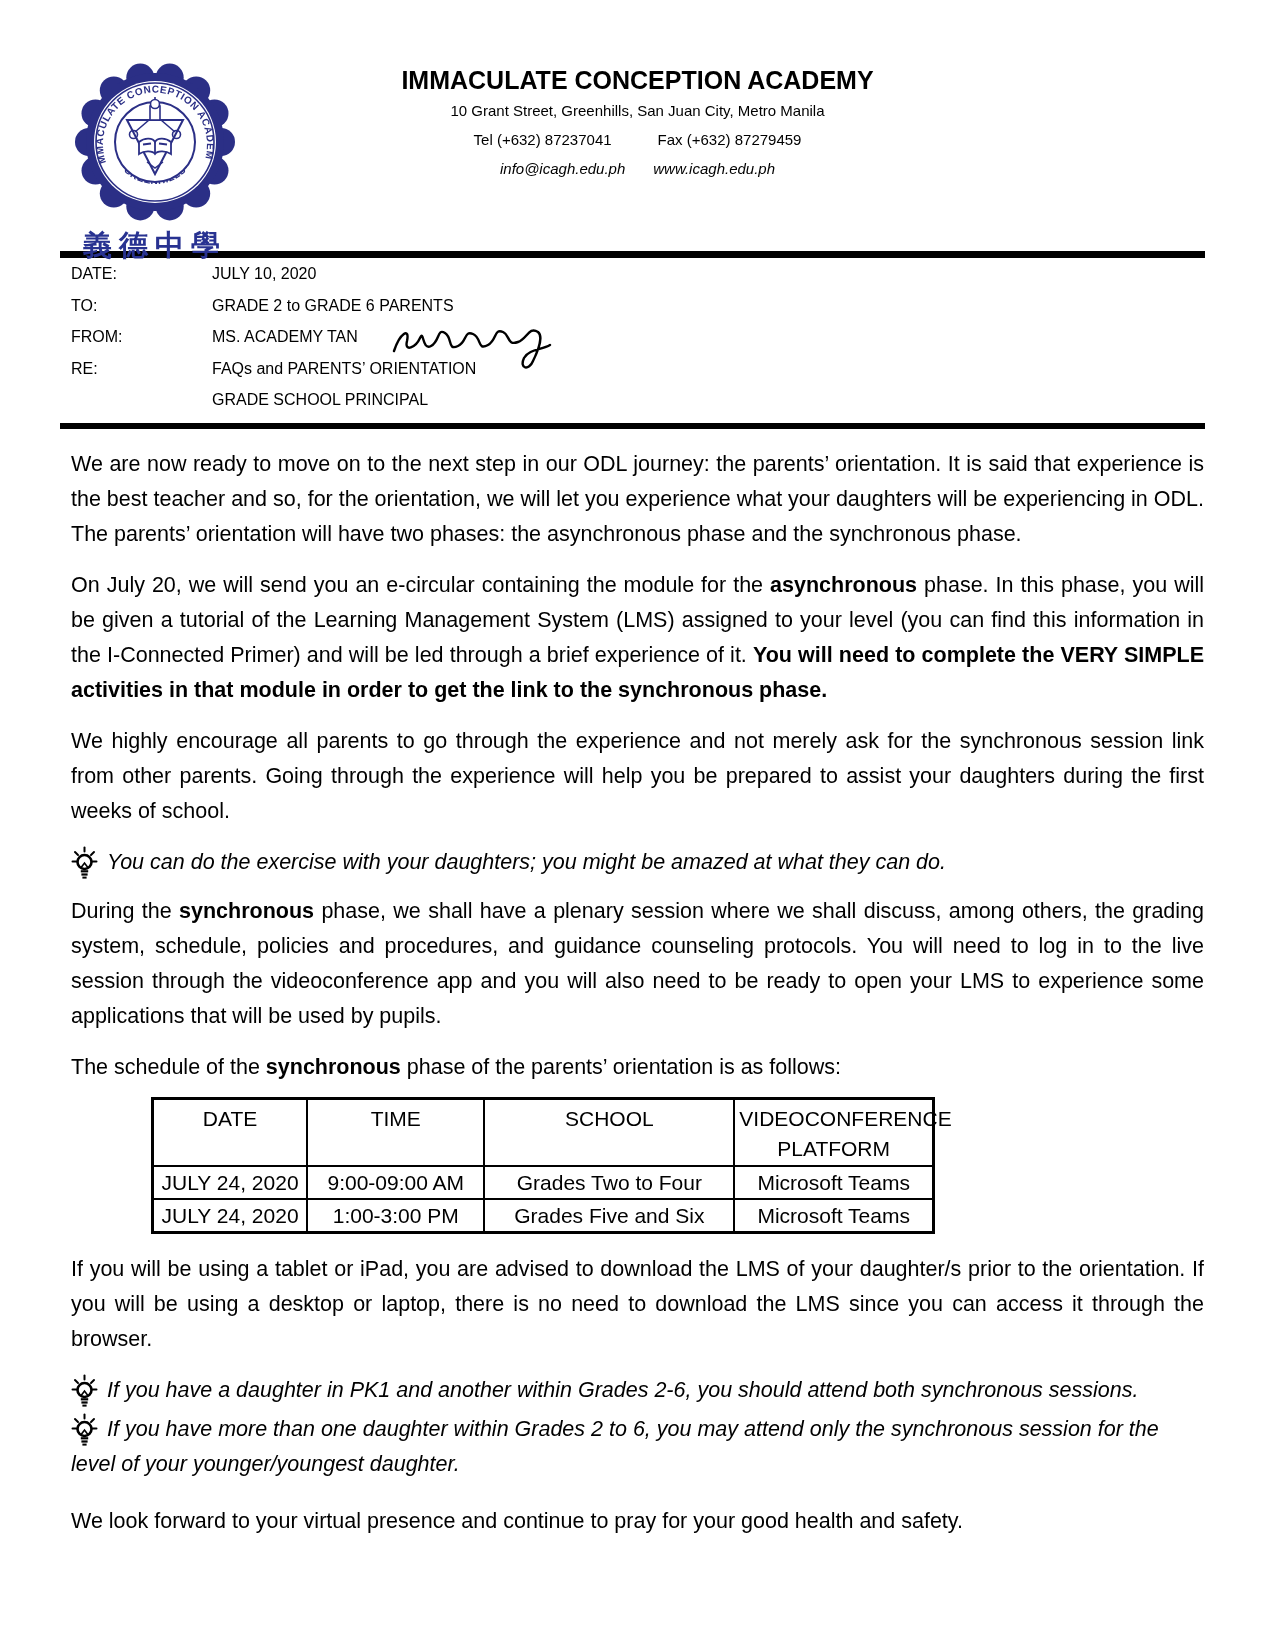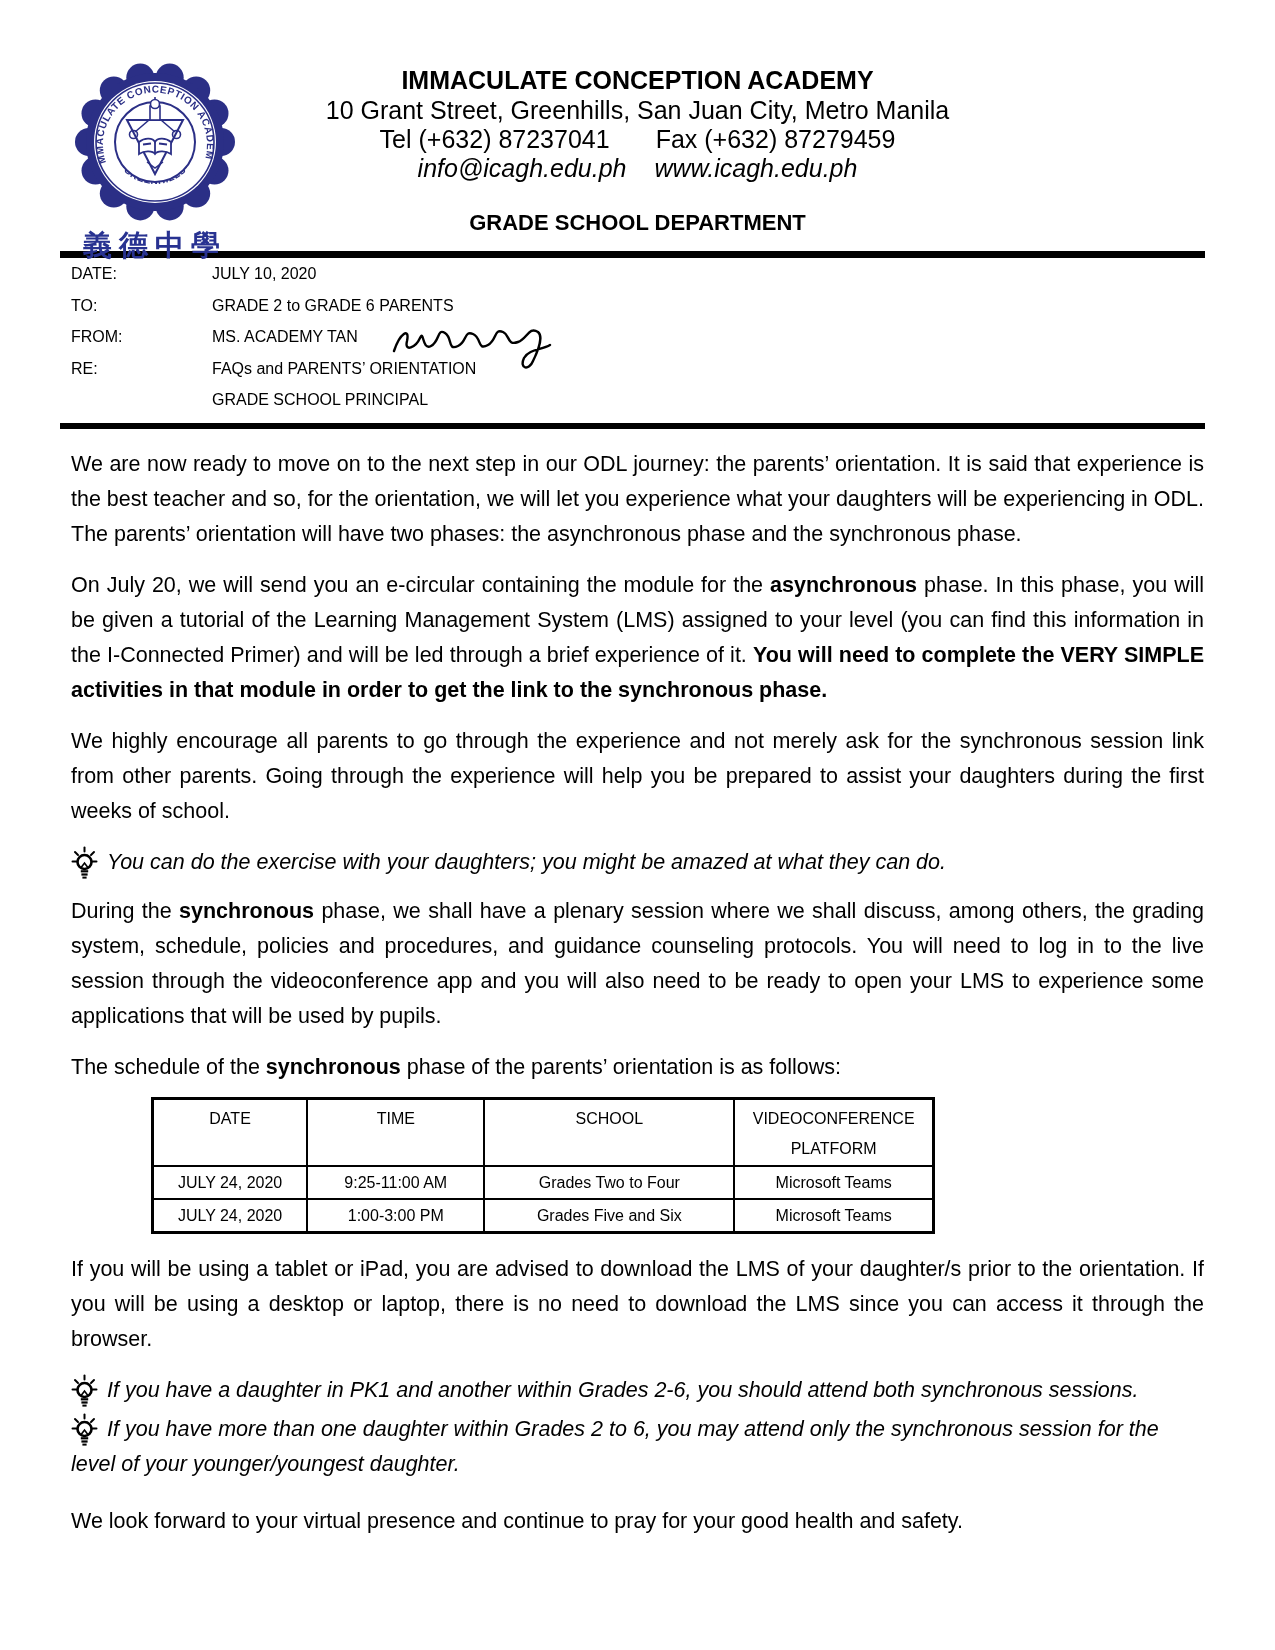--- a/index.html
+++ b/index.html
@@ -17,21 +17,21 @@
   
   .letterhead{position:relative;min-height:182px;}
   .logo-block{position:absolute;left:2px;top:4px;width:164px;text-align:center;}
   .chinese-name{
     font-family:"DejaVu Serif", serif;
     font-size:29px;font-weight:bold;color:#283291;letter-spacing:7px;
     white-space:nowrap;
   }
   .lh-text{text-align:center;padding-top:6px;}
   .school-name{font-size:25px;font-weight:bold;line-height:32px;}
-  .lh-line{font-size:25px;line-height:29px;}
+  .lh-line{font-size:15px;line-height:29px;}
   .lh-links{font-style:italic;}
   .lh-sep{display:inline-block;width:46px;}
   .lh-sep2{display:inline-block;width:28px;}
   .department{font-size:22px;font-weight:bold;margin-top:27px;line-height:26px;}
   
   .rule{height:7px;background:#000;margin-left:-11px;margin-right:-1px;}
   .rule-1{margin-top:11px;}
   .rule-2{margin-top:7px;height:6px;}
   
   .memo{font-size:16px;}
@@ -41,21 +41,21 @@
   .signature{position:absolute;left:178px;top:-10px;pointer-events:none;}
   
   .content{margin-top:18px;font-size:21.5px;line-height:35px;}
   .para{margin:0 0 16px 0;text-align:justify;}
   .b{font-weight:bold;}
   .tip{margin:2px 0 14px 0;font-style:italic;text-align:left;}
   .tip .bulb{vertical-align:-11px;margin-right:9px;}
   .tip-text{font-size:21.5px;}
   .schedule-wrap{margin:3px 0 18px 80px;}
   table.schedule{border-collapse:collapse;width:784px;table-layout:fixed;
-    font-size:16px;}
+    font-size:21px;}
   table.schedule th,table.schedule td{
     border:2px solid #000;text-align:center;padding:1px 4px;box-sizing:border-box;
   }
   table.schedule{border:3px solid #000;}
   table.schedule th{font-weight:normal;height:62px;vertical-align:top;line-height:30px;padding-top:4px;}
   table.schedule td{height:31px;line-height:29px;text-align:center;}
   .closing{margin-top:22px;text-align:left;}
 </style>
 </head>
 <body>
@@ -117,21 +117,20 @@
         </g>
       </svg>
       <div class="chinese-name">義德中學</div>
     </div>
 
     <div class="lh-text">
       <div class="school-name">IMMACULATE CONCEPTION ACADEMY</div>
       <div class="lh-line">10 Grant Street, Greenhills, San Juan City, Metro Manila</div>
       <div class="lh-line"><span>Tel (+632) 87237041</span><span class="lh-sep"></span><span>Fax (+632) 87279459</span></div>
       <div class="lh-line lh-links"><span>info@icagh.edu.ph</span><span class="lh-sep2"></span><span>www.icagh.edu.ph</span></div>
-      <div class="department">GRADE SCHOOL DEPARTMENT</div>
     </div>
   </div>
 
   <div class="rule rule-1"></div>
 
   <div class="memo">
     <div class="memo-row">
       <div class="memo-label">DATE:</div>
       <div class="memo-value">JULY 10, 2020</div>
     </div>
@@ -205,21 +204,21 @@
           <tr>
             <th>DATE</th>
             <th>TIME</th>
             <th>SCHOOL</th>
             <th>VIDEOCONFERENCE PLATFORM</th>
           </tr>
         </thead>
         <tbody>
           <tr>
             <td>JULY 24, 2020</td>
-            <td>9:25-11:00 AM</td>
+            <td>9:00-09:00 AM</td>
             <td>Grades Two to Four</td>
             <td>Microsoft Teams</td>
           </tr>
           <tr>
             <td>JULY 24, 2020</td>
             <td>1:00-3:00 PM</td>
             <td>Grades Five and Six</td>
             <td>Microsoft Teams</td>
           </tr>
         </tbody>

